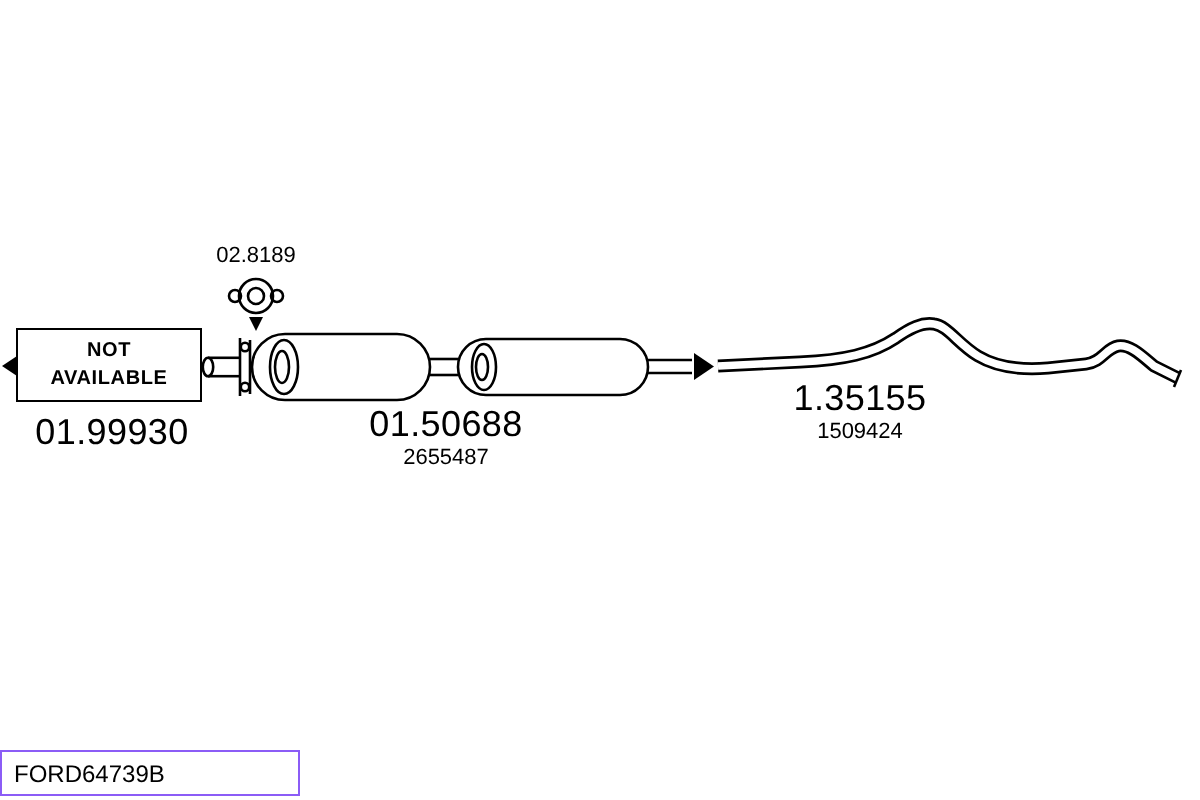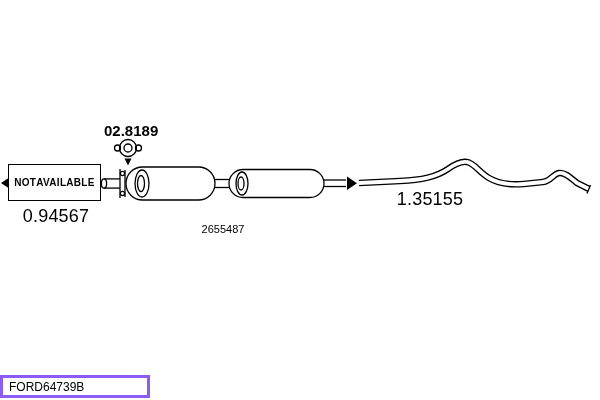--- a/index.html
+++ b/index.html
@@ -25,40 +25,40 @@
     letter-spacing: 0.2px;
     white-space: nowrap;
   }
   .sub-number {
     font-size: 11px;
     color: #000;
     text-align: center;
     white-space: nowrap;
   }
   .small-label {
-    font-size: 15px;
-    font-weight: bold;
+    font-size: 11px;
+    font-weight: normal;
     color: #000;
     text-align: center;
     white-space: nowrap;
   }
   .na-box {
     border: 1.5px solid #000;
     display: flex;
-    flex-direction: row;
+    flex-direction: column;
     align-items: center;
     justify-content: center;
     font-size: 10px;
     font-weight: bold;
     line-height: 1.35;
     background: #fff;
     letter-spacing: 0.3px;
   }
   .footer-box {
-    border: 3px solid #8b5cf6;
+    border: 1px solid #8b5cf6;
     display: flex;
     align-items: center;
     padding-left: 6px;
     font-size: 12px;
     background: #fff;
   }
 </style>
 </head>
 <body>
 
@@ -121,25 +121,27 @@
       </g>
 
     </g>
   </svg>
 
   <div class="abs na-box" style="left:8px; top:164px; width:93px; height:37px;">
     <span>NOT</span>
     <span>AVAILABLE</span>
   </div>
 
-  <div class="abs part-number" style="left:6px; top:206px; width:100px;">0.94567</div>
+  <div class="abs part-number" style="left:6px; top:206px; width:100px;">01.99930</div>
 
   <div class="abs small-label" style="left:104px; top:122px; width:48px;">02.8189</div>
 
+  <div class="abs part-number" style="left:160px; top:202px; width:126px;">01.50688</div>
   <div class="abs sub-number" style="left:160px; top:223px; width:126px;">2655487</div>
 
   <div class="abs part-number" style="left:368px; top:189px; width:124px;">1.35155</div>
+  <div class="abs sub-number" style="left:368px; top:210px; width:124px;">1509424</div>
 
   <div class="abs footer-box" style="left:0; top:375px; width:150px; height:23px;">
     <span>FORD64739B</span>
   </div>
 
 </div>
 
 </body></html>

